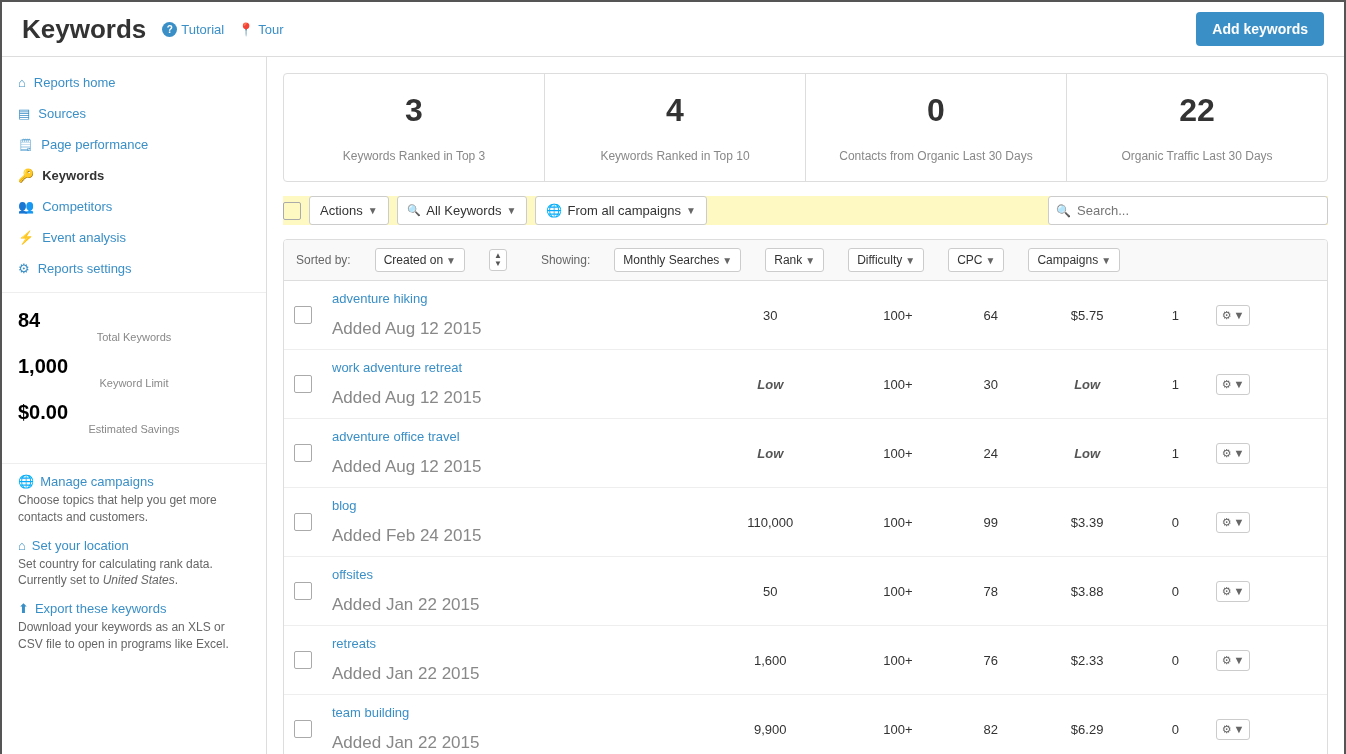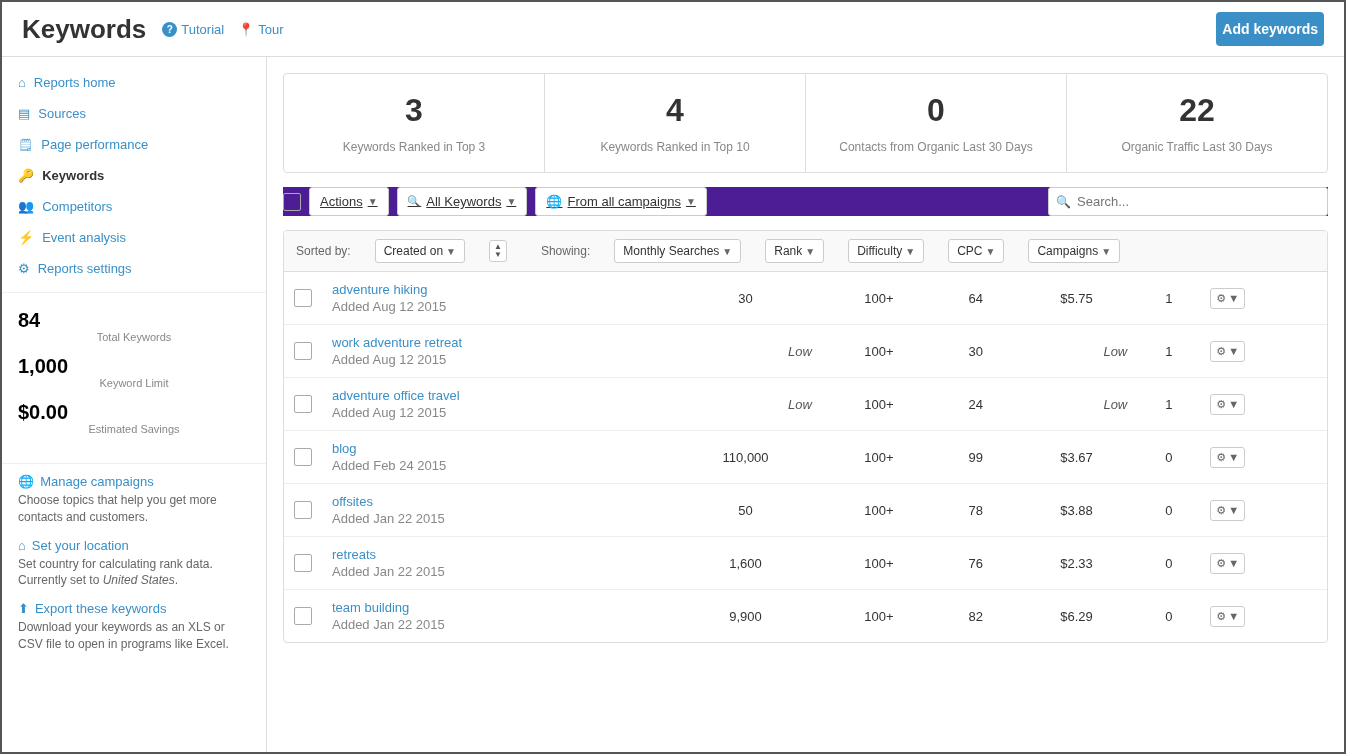--- a/index.html
+++ b/index.html
@@ -5,21 +5,21 @@
     * { box-sizing: border-box; margin: 0; padding: 0; }
     body { font-family: Arial, Helvetica, sans-serif; font-size: 13px; background: #f5f5f5; color: #333; }
 
     .outer { border: 2px solid #555; width: 1346px; min-height: 754px; background: #fff; display: flex; flex-direction: column; }
 
     
     .header { display: flex; align-items: center; padding: 10px 20px; background: #fff; border-bottom: 1px solid #ddd; }
     .header-title { font-size: 26px; font-weight: bold; color: #333; margin-right: 16px; }
     .header-link { color: #3a8fc7; font-size: 13px; display: flex; align-items: center; gap: 4px; margin-right: 14px; cursor: pointer; text-decoration: none; }
     .header-spacer { flex: 1; }
-    .add-keywords-btn { background: #3a8fc7; color: #fff; border: none; padding: 9px 6px; font-size: 14px; font-weight: bold; border-radius: 4px; cursor: pointer; }
+    .add-keywords-btn { background: #3a8fc7; color: #fff; border: none; padding: 9px 16px; font-size: 14px; font-weight: bold; border-radius: 4px; cursor: pointer; }
 
     
     .body-layout { display: flex; flex: 1; }
 
     
     .sidebar { width: 265px; min-width: 265px; background: #fff; border-right: 1px solid #ddd; padding: 10px 0; }
     .sidebar-nav-item { display: flex; align-items: center; gap: 8px; padding: 8px 16px; color: #3a8fc7; cursor: pointer; font-size: 13px; }
     .sidebar-nav-item.active { font-weight: bold; color: #333; }
     .sidebar-stats { padding: 16px; border-top: 1px solid #eee; margin-top: 8px; }
     .stat-value { font-size: 20px; font-weight: bold; color: #000000; line-height: 1.1; }
@@ -31,24 +31,24 @@
     .sidebar-link-desc em { }
 
     
     .main-content { flex: 1; padding: 16px; display: flex; flex-direction: column; gap: 14px; }
 
     
     .stats-bar { display: flex; background: #fff; border: 1px solid #ddd; border-radius: 4px; }
     .stat-card { flex: 1; text-align: center; padding: 18px 10px; border-right: 1px solid #ddd; }
     .stat-card:last-child { border-right: none; }
     .stat-card-value { font-size: 32px; font-weight: bold; color: #333; }
-    .stat-card-label { font-size: 12px; color: #888; margin-top: 11px; }
-
-    
-    .toolbar { display: flex; align-items: center; gap: 8px; background: #4c1d95; text-decoration: underline; }
+    .stat-card-label { font-size: 12px; color: #888; margin-top: 20px; }
+
+    
+    .toolbar { display: flex; align-items: center; gap: 8px; background: #fef9c3; }
     .checkbox-select { width: 18px; height: 18px; border: 1px solid #aaa; border-radius: 2px; cursor: pointer; }
     .dropdown-btn { display: flex; align-items: center; gap: 5px; background: #fff; border: 1px solid #ccc; border-radius: 3px; padding: 6px 10px; font-size: 13px; cursor: pointer; color: #333; }
     .dropdown-arrow { font-size: 10px; color: #666; }
     .search-box { flex: 1; max-width: 280px; position: relative; margin-left: auto; }
     .search-box input { width: 100%; border: 1px solid #ccc; border-radius: 3px; padding: 6px 10px 6px 28px; font-size: 13px; color: #999; }
     .search-icon-wrap { position: absolute; left: 8px; top: 50%; transform: translateY(-50%); color: #888; font-size: 12px; }
 
     
     .table-area { background: #fff; border: 1px solid #ddd; border-radius: 4px; overflow: hidden; }
 
@@ -59,23 +59,23 @@
     .sort-arrows { display: flex; flex-direction: column; background: #fff; border: 1px solid #ccc; border-radius: 3px; padding: 2px 4px; cursor: pointer; }
     .sort-arrows span { font-size: 8px; line-height: 1; color: #555; }
     .showing-label { font-size: 12px; color: #666; margin-left: 10px; }
 
     
     .kw-table { width: 100%; border-collapse: collapse; }
     .kw-table tbody tr { border-bottom: 1px solid #eee; }
     .kw-table tbody tr:last-child { border-bottom: none; }
     .kw-table tbody td { padding: 10px 10px; font-size: 13px; vertical-align: middle; }
     .kw-link { color: #3a8fc7; text-decoration: none; font-size: 13px; font-weight: normal; }
-    .kw-date { font-size: 13px; color: #888; margin-top: 2px; }
+    .kw-date { font-size: 17px; color: #888; margin-top: 13px; }
     .kw-value { text-align: center; }
-    .kw-value-italic { text-align: right; font-style: italic; color: #555; }
+    .kw-value-italic { text-align: center; font-style: italic; color: #555; font-weight: bold; }
     .gear-btn { background: none; border: 1px solid #ccc; border-radius: 3px; padding: 3px 5px; cursor: pointer; font-size: 11px; color: #666; display: flex; align-items: center; gap: 2px; }
     td.actions-col { text-align: right; }
   </style>
 </head>
 <body>
 
 <div class="outer">
 
   <div class="header">
     <span class="header-title">Keywords</span>
@@ -304,21 +304,21 @@
     <td style="width:30px;">
       <div class="checkbox-select" style="cursor:pointer;"></div>
     </td>
     <td>
       <a class="kw-link">blog</a>
       <div class="kw-date">Added Feb 24 2015</div>
     </td>
     <td class="kw-value">110,000</td>
     <td class="kw-value">100+</td>
     <td class="kw-value">99</td>
-    <td class="kw-value">$3.67</td>
+    <td class="kw-value">$3.39</td>
     <td class="kw-value">0</td>
     <td class="actions-col">
       <button class="gear-btn">
         <span>⚙</span>
         <span>▼</span>
       </button>
     </td>
   </tr>
               <tr>
     <td style="width:30px;">

